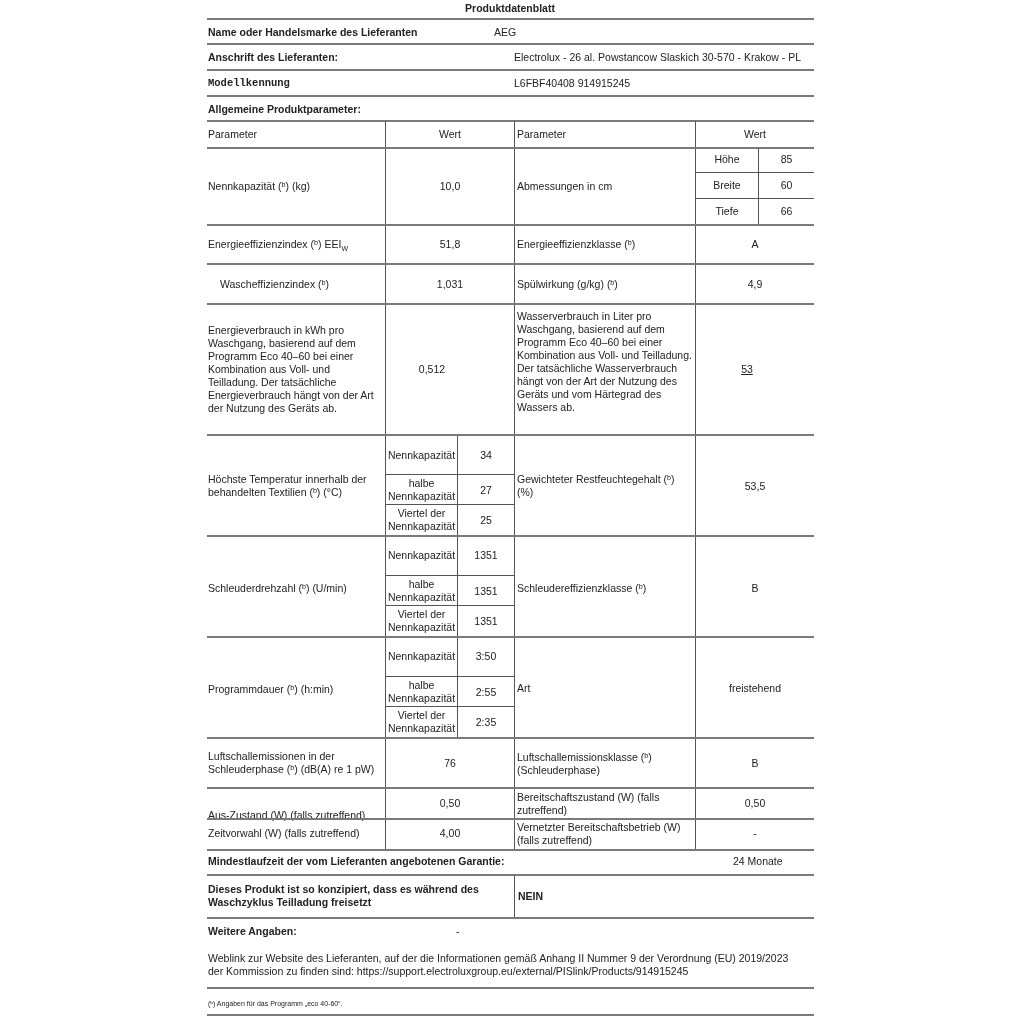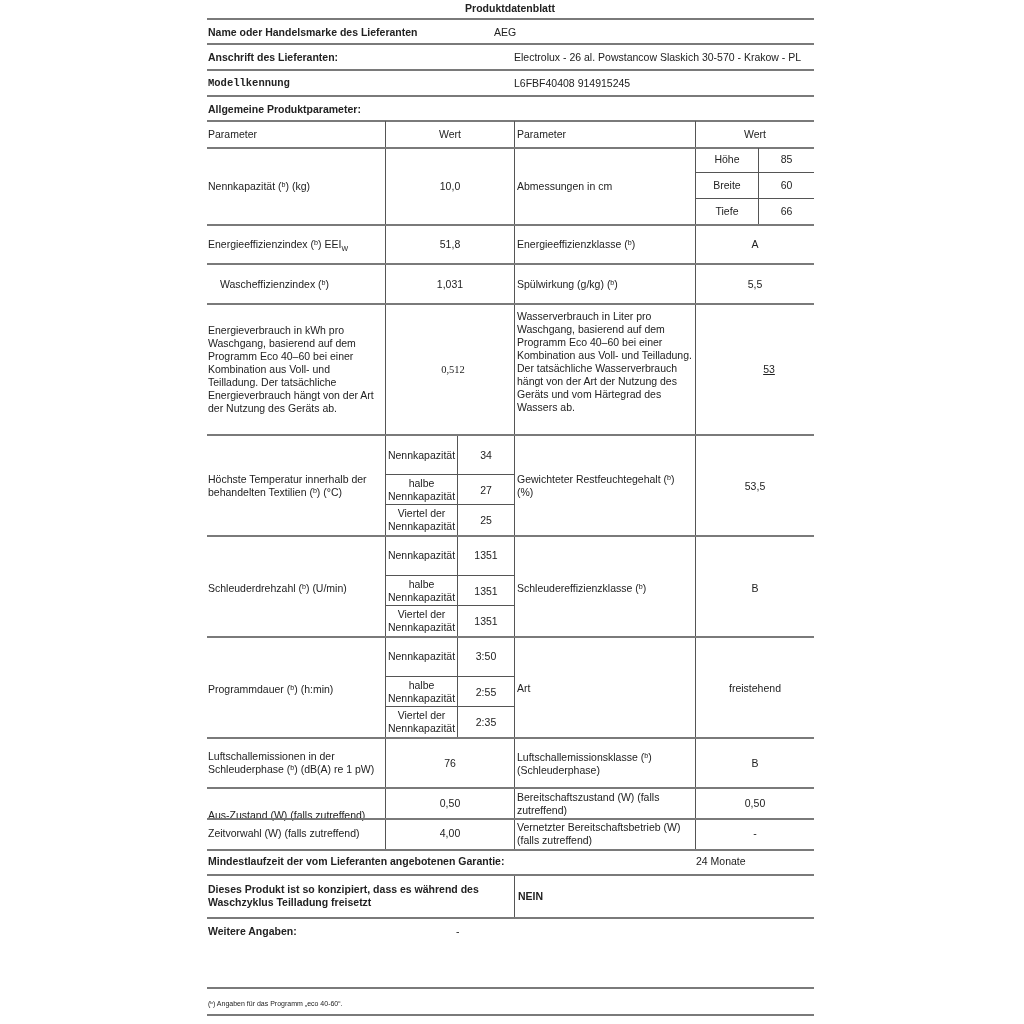--- a/index.html
+++ b/index.html
@@ -62,27 +62,27 @@
 
 <div class="txt" style="left:208px;top:238px;"><span>Energieeffizienzindex</span> <span>(ᵇ)</span> <span>EEI</span><sub>W</sub></div>
 <div class="txt c" style="left:386px;width:128px;top:238px;">51,8</div>
 <div class="txt" style="left:517px;top:238px;"><span>Energieeffizienzklasse</span> <span>(ᵇ)</span></div>
 <div class="txt c" style="left:696px;width:118px;top:238px;">A</div>
 <div class="hl" style="left:207px;width:607px;top:263px;"></div>
 
 <div class="txt" style="left:208px;top:278px;margin-left:12px;"><span>Wascheffizienzindex</span> <span>(ᵇ)</span></div>
 <div class="txt c" style="left:386px;width:128px;top:278px;">1,031</div>
 <div class="txt" style="left:517px;top:278px;"><span>Spülwirkung (g/kg)</span> <span>(ᵇ)</span></div>
-<div class="txt c" style="left:696px;width:118px;top:278px;">5,5</div>
+<div class="txt c" style="left:696px;width:118px;top:278px;">4,9</div>
 <div class="hl" style="left:207px;width:607px;top:303px;"></div>
 
 <div class="txt wrap" style="left:208px;top:324px;width:172px;">Energieverbrauch in kWh pro Waschgang, basierend auf dem Programm Eco 40–60 bei einer Kombination aus Voll- und Teilladung. Der tatsächliche Energieverbrauch hängt von der Art der Nutzung des Geräts ab.</div>
-<div class="txt c" style="left:389px;width:128px;top:363px;font-family:Liberation Serif, serif;">0,512</div>
+<div class="txt c" style="left:368px;width:128px;top:363px;">0,512</div>
 <div class="txt wrap" style="left:517px;top:310px;width:175px;">Wasserverbrauch in Liter pro Waschgang, basierend auf dem Programm Eco 40–60 bei einer Kombination aus Voll- und Teilladung. Der tatsächliche Wasserverbrauch hängt von der Art der Nutzung des Geräts und vom Härtegrad des Wassers ab.</div>
-<div class="txt c" style="left:710px;width:118px;top:363px;text-decoration:underline;">53</div>
+<div class="txt c" style="left:688px;width:118px;top:363px;text-decoration:underline;">53</div>
 <div class="hl" style="left:207px;width:607px;top:434px;"></div>
 
 <div class="vl" style="left:457px;top:436px;height:100px;"></div>
 <div class="hl thin" style="left:385px;width:129px;top:474px;"></div>
 <div class="hl thin" style="left:385px;width:129px;top:504px;"></div>
 <div class="txt" style="left:208px;top:473px;"><span>Höchste Temperatur innerhalb der</span><br><span>behandelten Textilien</span> <span>(ᵇ)</span> <span>(°C)</span></div>
 <div class="txt c" style="left:386px;width:71px;top:449px;">Nennkapazität</div>
 <div class="txt c" style="left:458px;width:56px;top:449px;">34</div>
 <div class="txt c" style="left:386px;width:71px;top:477px;"><span>halbe</span><br><span>Nennkapazität</span></div>
 <div class="txt c" style="left:458px;width:56px;top:484px;">27</div>
@@ -132,28 +132,28 @@
 <div class="txt c" style="left:696px;width:118px;top:797px;">0,50</div>
 <div class="hl" style="left:207px;width:607px;top:818px;"></div>
 
 <div class="txt" style="left:208px;top:827px;">Zeitvorwahl (W) (falls zutreffend)</div>
 <div class="txt c" style="left:386px;width:128px;top:827px;">4,00</div>
 <div class="txt" style="left:517px;top:821px;"><span>Vernetzter Bereitschaftsbetrieb (W)</span><br><span>(falls zutreffend)</span></div>
 <div class="txt c" style="left:696px;width:118px;top:827px;">-</div>
 <div class="hl" style="left:207px;width:607px;top:849px;"></div>
 
 <div class="txt bold" style="left:208px;top:855px;">Mindestlaufzeit der vom Lieferanten angebotenen Garantie:</div>
-<div class="txt" style="left:696px;top:855px;">24 Monate</div>
+<div class="txt" style="left:733px;top:855px;">24 Monate</div>
 <div class="hl" style="left:207px;width:607px;top:874px;"></div>
 
 <div class="vl" style="left:514px;top:876px;height:41px;"></div>
 <div class="txt bold" style="left:208px;top:883px;"><span>Dieses Produkt ist so konzipiert, dass es während des</span><br><span>Waschzyklus Teilladung freisetzt</span></div>
 <div class="txt bold" style="left:518px;top:890px;">NEIN</div>
 <div class="hl" style="left:207px;width:607px;top:917px;"></div>
 
 <div class="txt bold" style="left:208px;top:925px;">Weitere Angaben:</div>
 <div class="txt" style="left:456px;top:925px;">-</div>
 
-<div class="txt" style="left:208px;top:952px;"><br></div>
+<div class="txt" style="left:208px;top:952px;"><span>Weblink zur Website des Lieferanten, auf der die Informationen gemäß Anhang II Nummer 9 der Verordnung (EU) 2019/2023</span><br><span>der Kommission zu finden sind: https://support.electroluxgroup.eu/external/PISlink/Products/914915245</span></div>
 <div class="hl" style="left:207px;width:607px;top:987px;"></div>
 
 <div class="txt small" style="left:208px;top:997px;">(ᵇ) Angaben für das Programm „eco 40-60“.</div>
 <div class="hl" style="left:207px;width:607px;top:1014px;"></div>
 
 </body></html>

